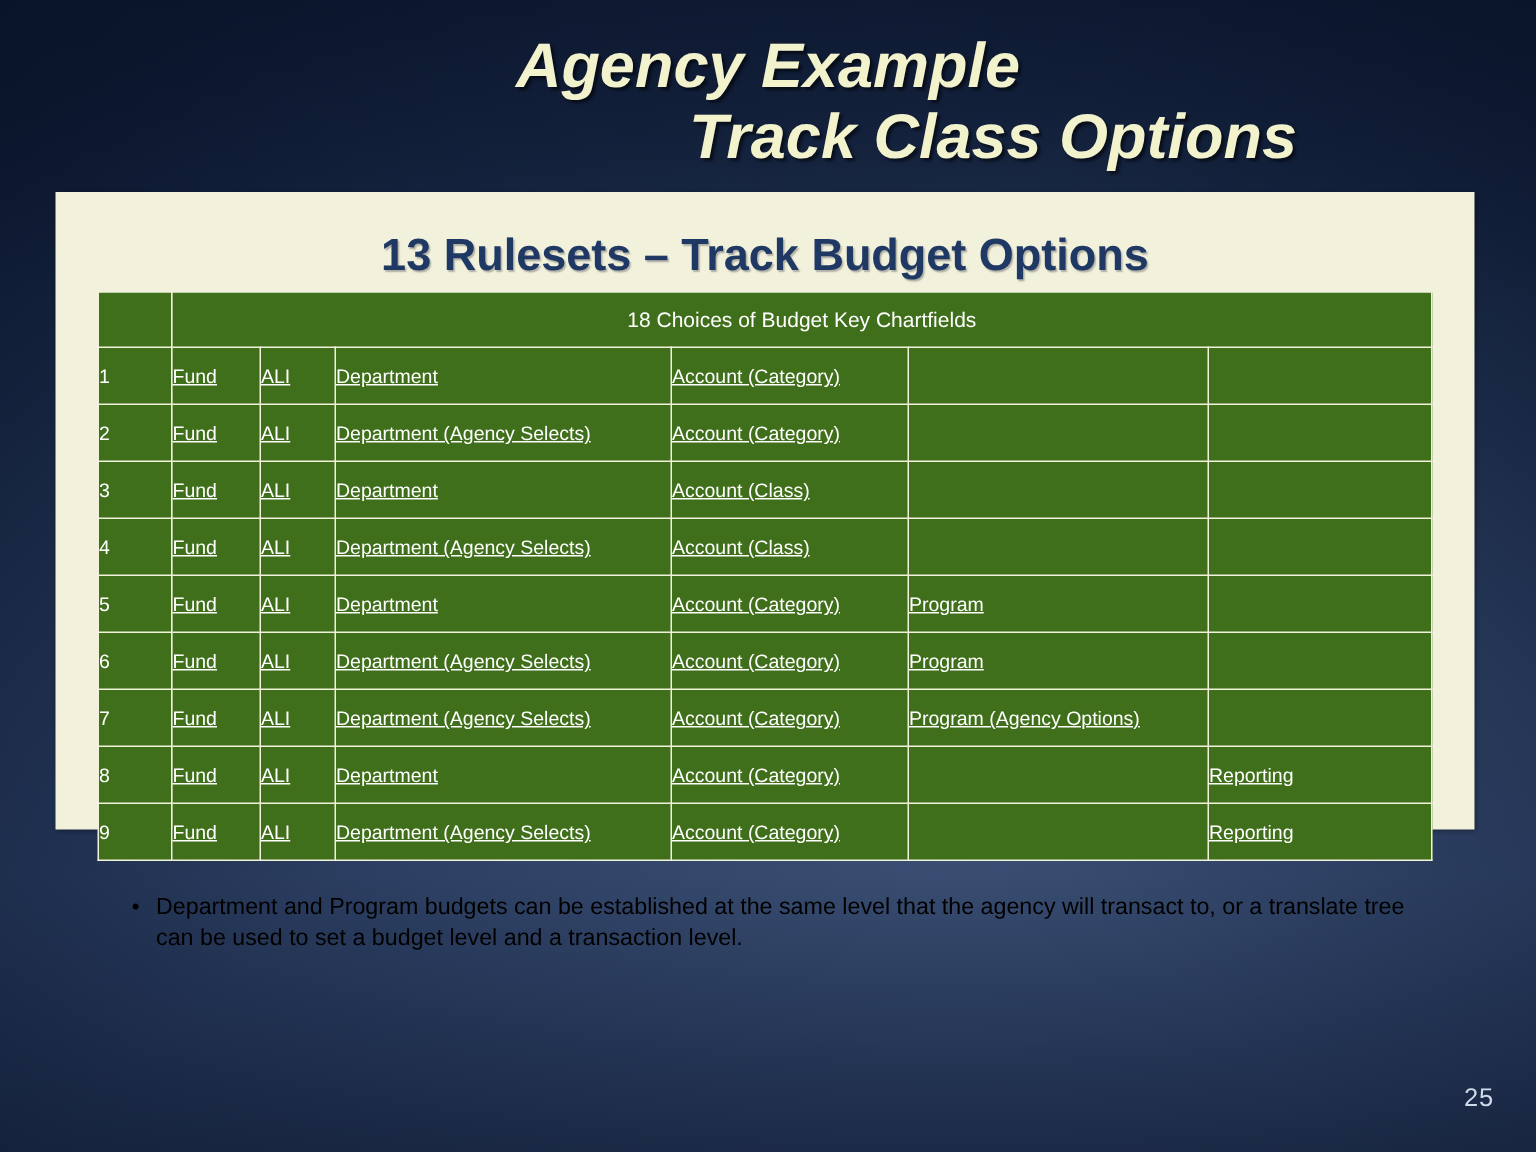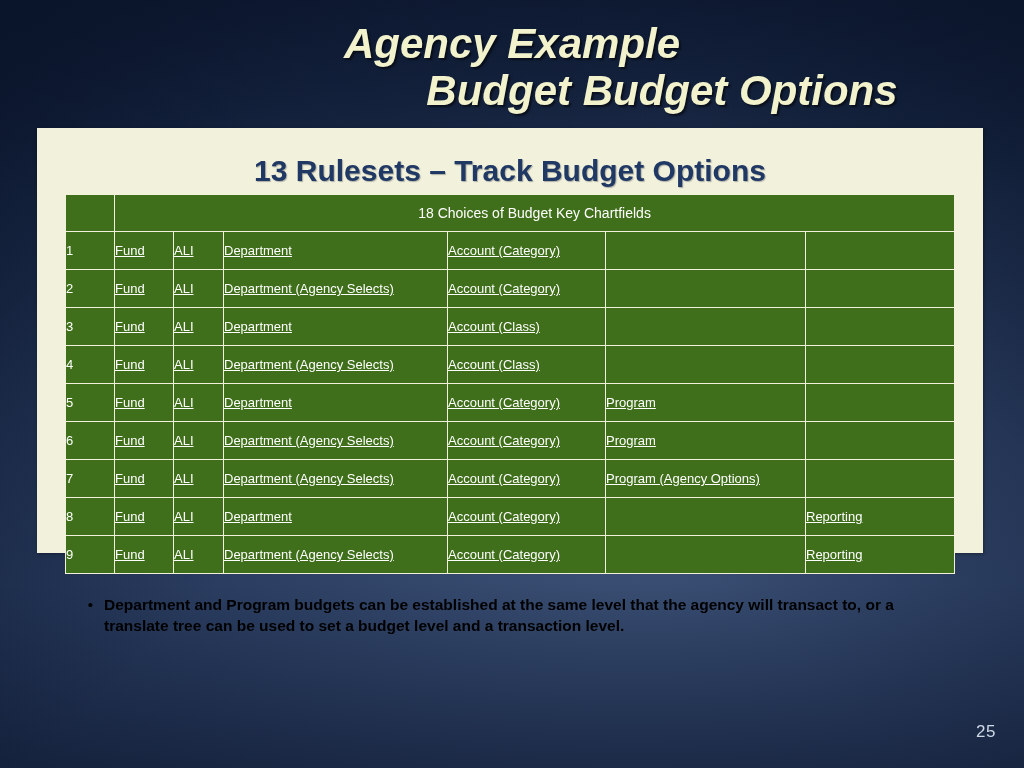--- a/index.html
+++ b/index.html
@@ -147,42 +147,41 @@
     font-size: 15px;
     line-height: 21px;
     color: #000000;
     text-align: center;
   }
   .bullet-text {
     font-size: 15.5px;
     line-height: 21px;
     color: #000000;
     flex: 1 1 auto;
-    font-weight: bold;
   }
 
   
   #page-number {
     position: absolute;
     right: 28px;
     bottom: 26px;
     font-size: 17px;
     color: #cfd9e8;
     z-index: 5;
     letter-spacing: 0.5px;
   }
 </style>
 </head>
 <body>
 
 <div id="slide">
 
   <div id="title-block">
     <div class="title-line" id="title-line-1">Agency Example</div>
-    <div class="title-line" id="title-line-2">Budget Budget Options</div>
+    <div class="title-line" id="title-line-2">Track Class Options</div>
   </div>
 
   <div id="content-panel">
 
     <div id="panel-heading">13 Rulesets – Track Budget Options</div>
 
     <table id="ruleset-table">
       <colgroup>
         <col class="col-num">
         <col class="col-fund">

